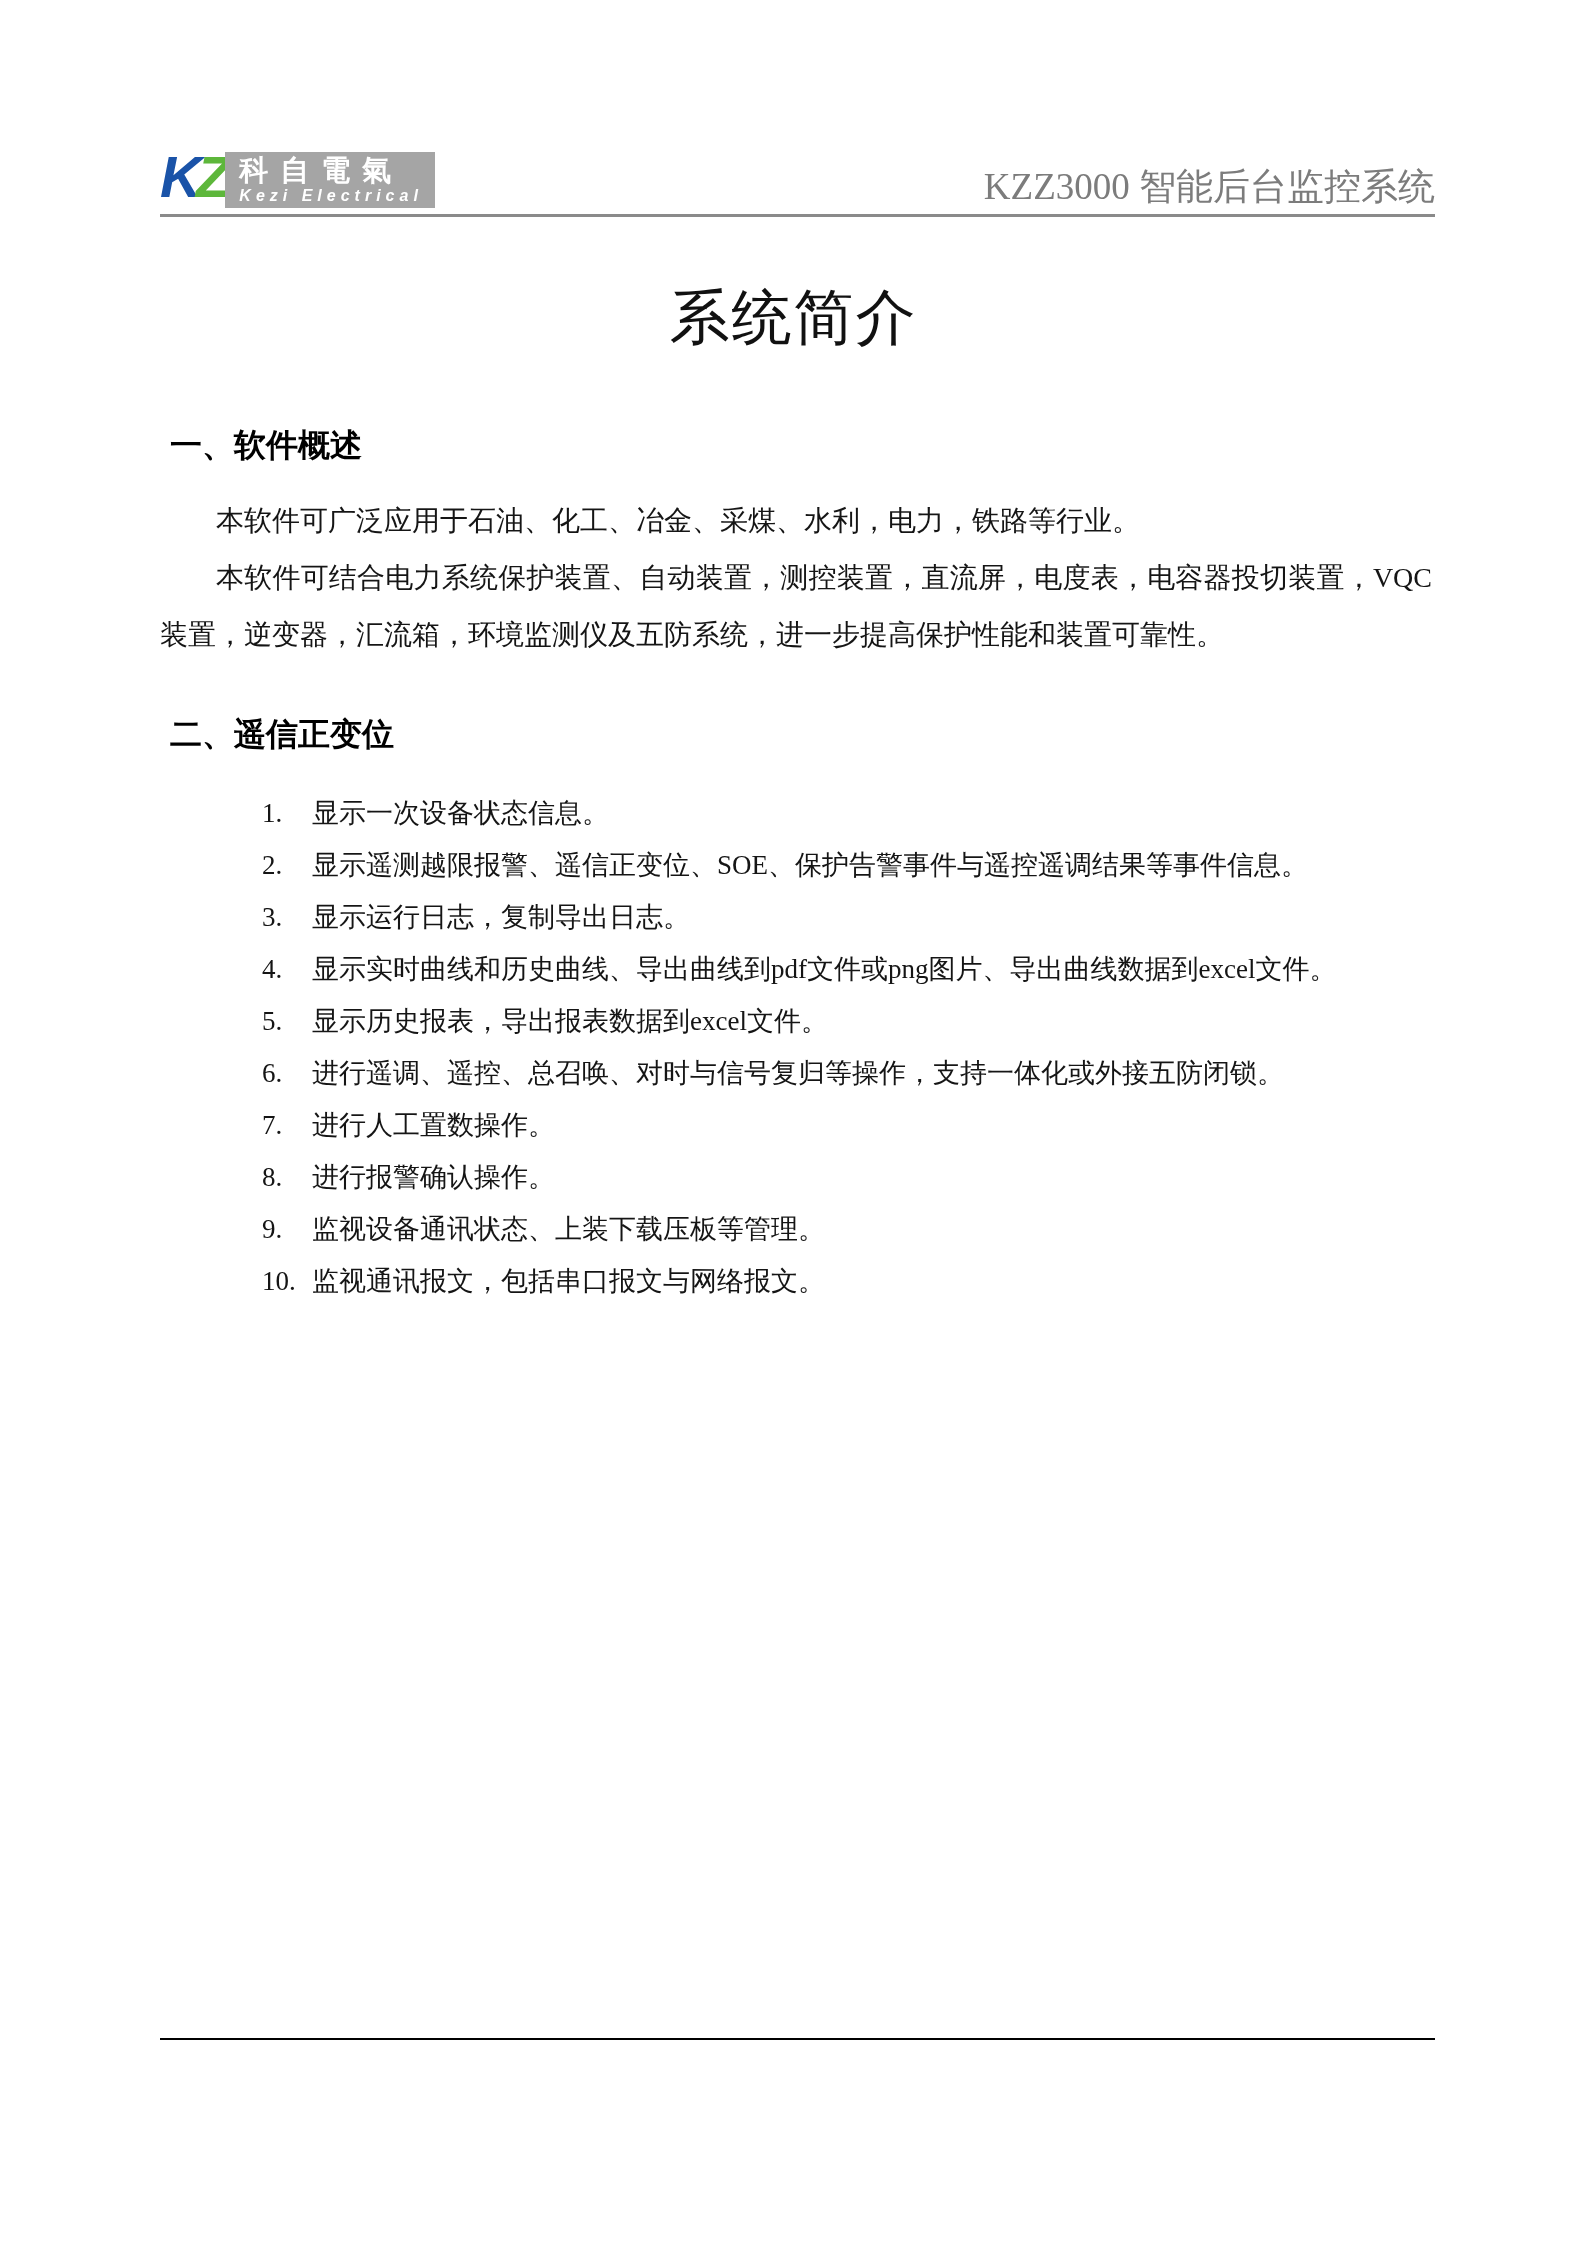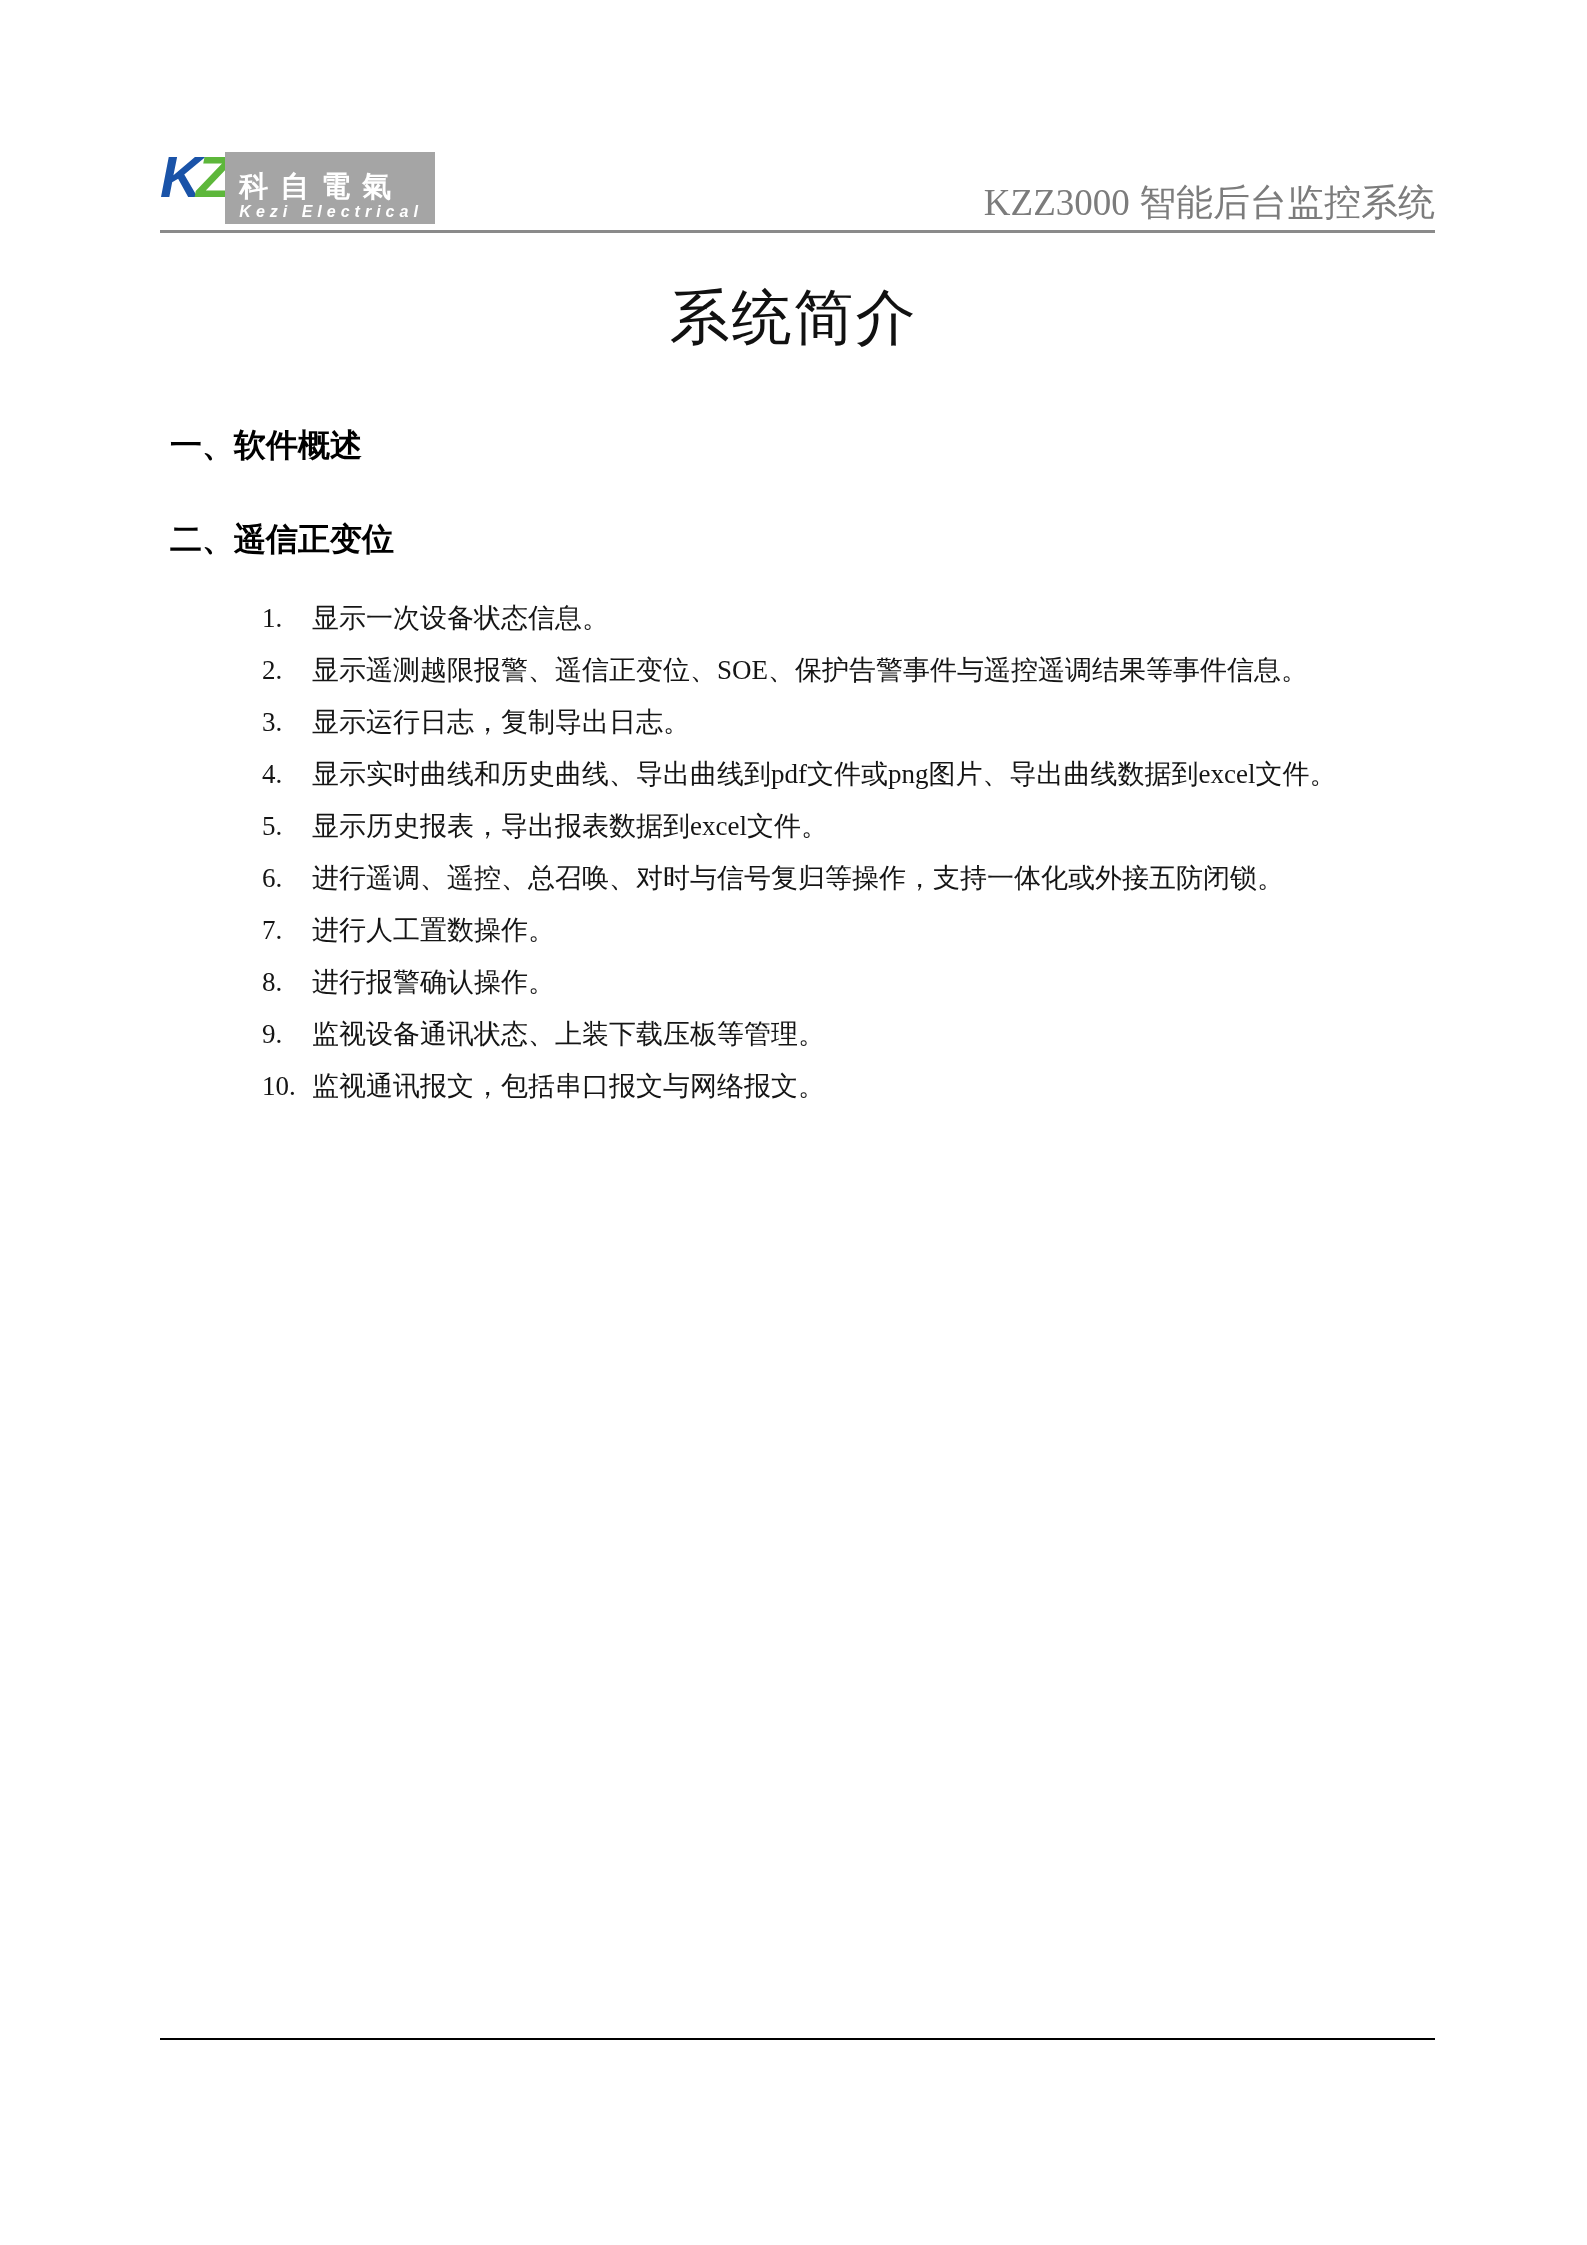--- a/index.html
+++ b/index.html
@@ -34,21 +34,21 @@
     font-style: italic;
     font-size: 58px;
     line-height: 50px;
     letter-spacing: -6px;
   }
   .logo-k { color: #1a53a8; }
   .logo-z { color: #5db73b; }
   .logo-box {
     background: #a5a5a5;
     color: #ffffff;
-    padding: 19px 12px 3px 14px;
+    padding: 3px 12px 3px 14px;
     display: flex;
     flex-direction: column;
     justify-content: center;
   }
   .logo-cn {
     font-family: "Liberation Sans", "DejaVu Sans", sans-serif;
     font-weight: bold;
     font-size: 29px;
     line-height: 1.1;
     letter-spacing: 12px;
@@ -151,20 +151,24 @@
 
   <h1 class="doc-title">系统简介</h1>
 
   <div class="content">
 
     <div class="sec1">
       <h2 class="sec-heading">
         <span class="sec-num">一、</span>
         <span class="sec-label">软件概述</span>
       </h2>
+      <div class="paras">
+        <p class="para">本软件可广泛应用于石油、化工、冶金、采煤、水利，电力，铁路等行业。</p>
+        <p class="para">本软件可结合电力系统保护装置、自动装置，测控装置，直流屏，电度表，电容器投切装置，VQC装置，逆变器，汇流箱，环境监测仪及五防系统，进一步提高保护性能和装置可靠性。</p>
+      </div>
     </div>
 
     <div class="sec2">
       <h2 class="sec-heading">
         <span class="sec-num">二、</span>
         <span class="sec-label">遥信正变位</span>
       </h2>
       <ol class="feature-list">
         <li class="feature-item">
           <span class="feature-num">1.</span>

